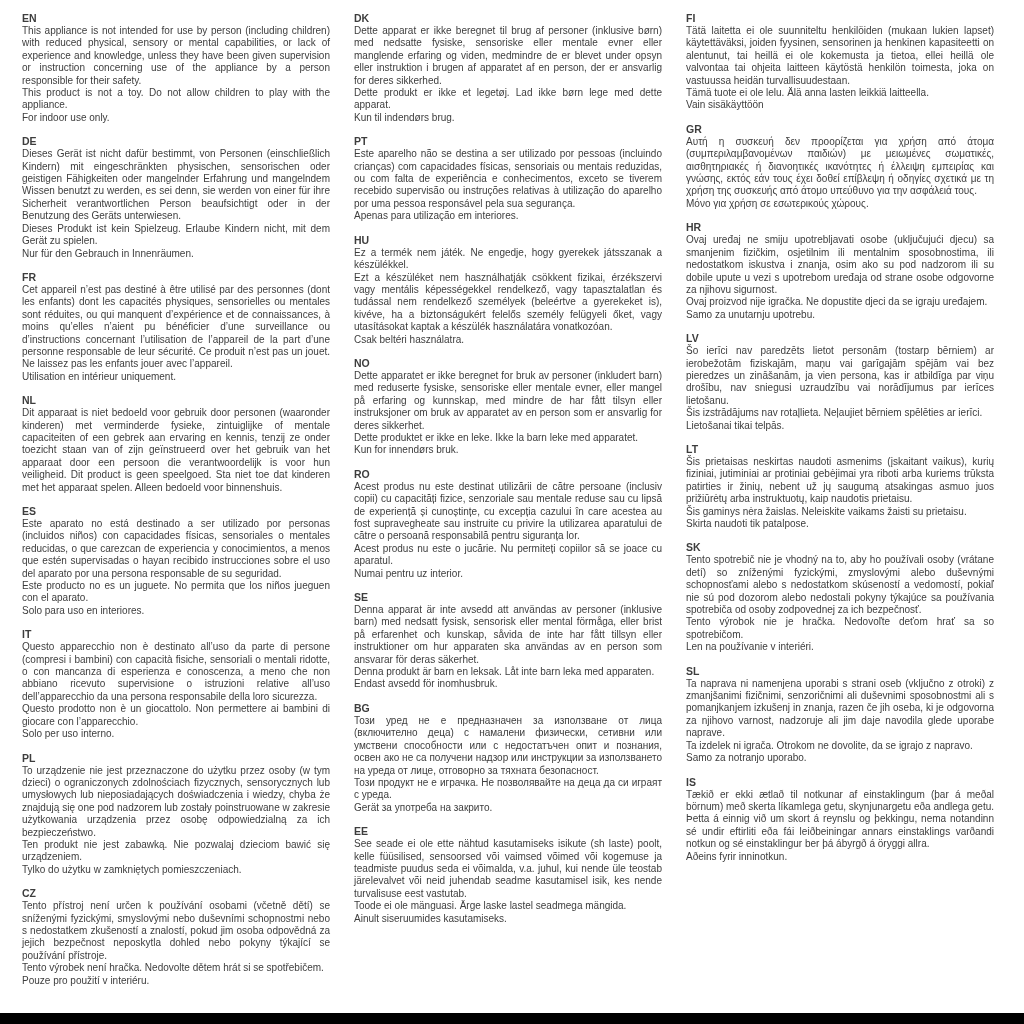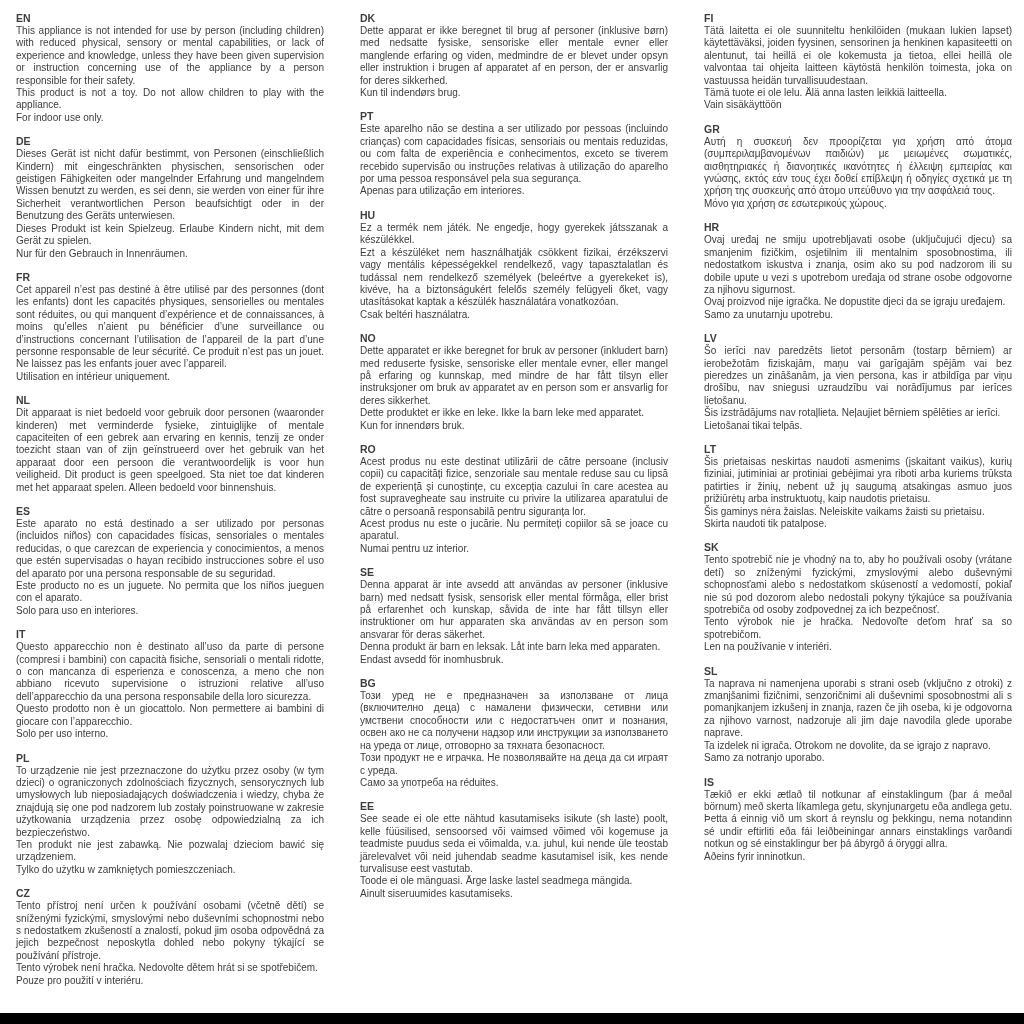--- a/index.html
+++ b/index.html
@@ -6,24 +6,23 @@
   body {
     width: 1024px; height: 1024px;
     background: #ffffff;
     color: #3d3d3d;
     font-family: "Liberation Sans", sans-serif;
     overflow: hidden;
     position: relative;
   }
   .page {
     display: flex;
-    gap: 36px;
+    gap: 24px;
     padding: 12px 12px 0 22px;
     box-sizing: border-box;
-    justify-content: flex-end;
   }
   .col { width: 308px; flex: 0 0 308px; }
   .lang-section { margin: 0 0 11px 0; }
   .lang-code {
     font-size: 10.5px;
     font-weight: bold;
     margin: 0 0 1px 0;
     line-height: 12px;
   }
   .lang-text {
@@ -87,20 +86,21 @@
         <h2 class="lang-code">CZ</h2>
         <p class="lang-text">Tento přístroj není určen k používání osobami (včetně dětí) se sníženými fyzickými, smyslovými nebo duševními schopnostmi nebo s nedostatkem zkušeností a znalostí, pokud jim osoba odpovědná za jejich bezpečnost neposkytla dohled nebo pokyny týkající se používání přístroje.</p>
         <p class="lang-text">Tento výrobek není hračka. Nedovolte dětem hrát si se spotřebičem.</p>
         <p class="lang-text">Pouze pro použití v interiéru.</p>
       </section>
     </div>
   <div class="col" id="col-1">
       <section class="lang-section">
         <h2 class="lang-code">DK</h2>
         <p class="lang-text">Dette apparat er ikke beregnet til brug af personer (inklusive børn) med nedsatte fysiske, sensoriske eller mentale evner eller manglende erfaring og viden, medmindre de er blevet under opsyn eller instruktion i brugen af apparatet af en person, der er ansvarlig for deres sikkerhed.</p>
+        <p class="lang-text">Dette produkt er ikke et legetøj. Lad ikke børn lege med dette apparat.</p>
         <p class="lang-text">Kun til indendørs brug.</p>
       </section>
       <section class="lang-section">
         <h2 class="lang-code">PT</h2>
         <p class="lang-text">Este aparelho não se destina a ser utilizado por pessoas (incluindo crianças) com capacidades físicas, sensoriais ou mentais reduzidas, ou com falta de experiência e conhecimentos, exceto se tiverem recebido supervisão ou instruções relativas à utilização do aparelho por uma pessoa responsável pela sua segurança.</p>
         <p class="lang-text">Apenas para utilização em interiores.</p>
       </section>
       <section class="lang-section">
         <h2 class="lang-code">HU</h2>
         <p class="lang-text">Ez a termék nem játék. Ne engedje, hogy gyerekek játsszanak a készülékkel.</p>
@@ -122,21 +122,21 @@
       <section class="lang-section">
         <h2 class="lang-code">SE</h2>
         <p class="lang-text">Denna apparat är inte avsedd att användas av personer (inklusive barn) med nedsatt fysisk, sensorisk eller mental förmåga, eller brist på erfarenhet och kunskap, såvida de inte har fått tillsyn eller instruktioner om hur apparaten ska användas av en person som ansvarar för deras säkerhet.</p>
         <p class="lang-text">Denna produkt är barn en leksak. Låt inte barn leka med apparaten.</p>
         <p class="lang-text">Endast avsedd för inomhusbruk.</p>
       </section>
       <section class="lang-section">
         <h2 class="lang-code">BG</h2>
         <p class="lang-text">Този уред не е предназначен за използване от лица (включително деца) с намалени физически, сетивни или умствени способности или с недостатъчен опит и познания, освен ако не са получени надзор или инструкции за използването на уреда от лице, отговорно за тяхната безопасност.</p>
         <p class="lang-text">Този продукт не е играчка. Не позволявайте на деца да си играят с уреда.</p>
-        <p class="lang-text">Само за употреба на réduites.</p>
+        <p class="lang-text">Gerät за употреба на закрито.</p>
       </section>
       <section class="lang-section">
         <h2 class="lang-code">EE</h2>
         <p class="lang-text">See seade ei ole ette nähtud kasutamiseks isikute (sh laste) poolt, kelle füüsilised, sensoorsed või vaimsed võimed või kogemuse ja teadmiste puudus seda ei võimalda, v.a. juhul, kui nende üle teostab järelevalvet või neid juhendab seadme kasutamisel isik, kes nende turvalisuse eest vastutab.</p>
         <p class="lang-text">Toode ei ole mänguasi. Ärge laske lastel seadmega mängida.</p>
         <p class="lang-text">Ainult siseruumides kasutamiseks.</p>
       </section>
     </div>
   <div class="col" id="col-2">
       <section class="lang-section">

